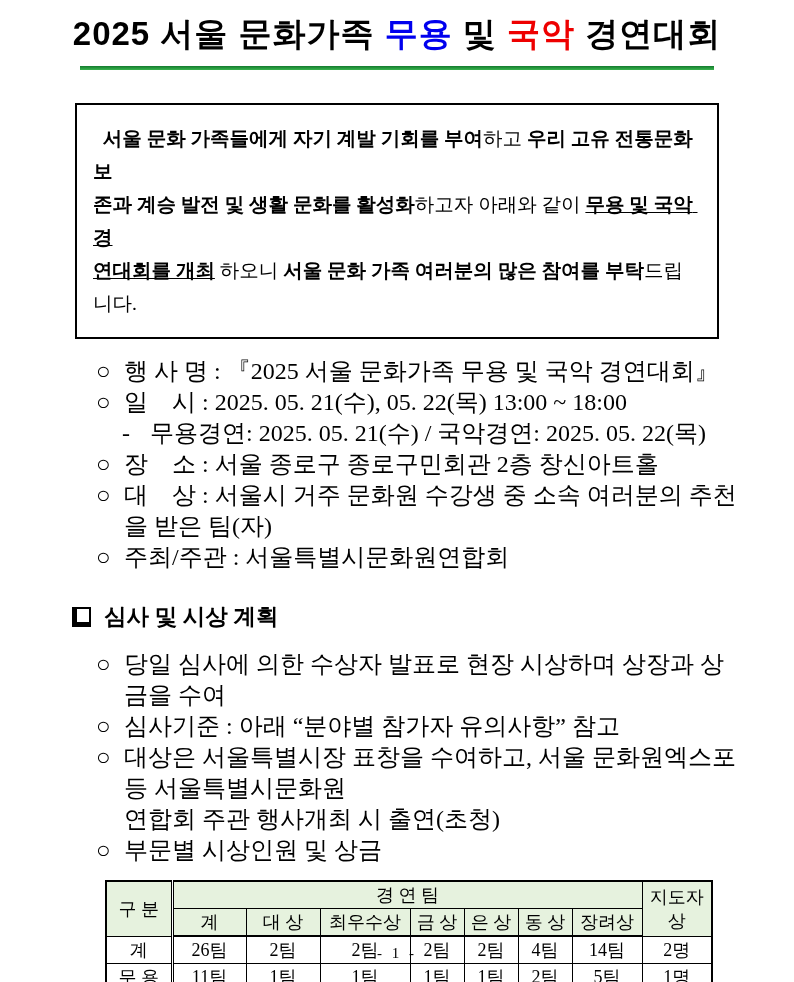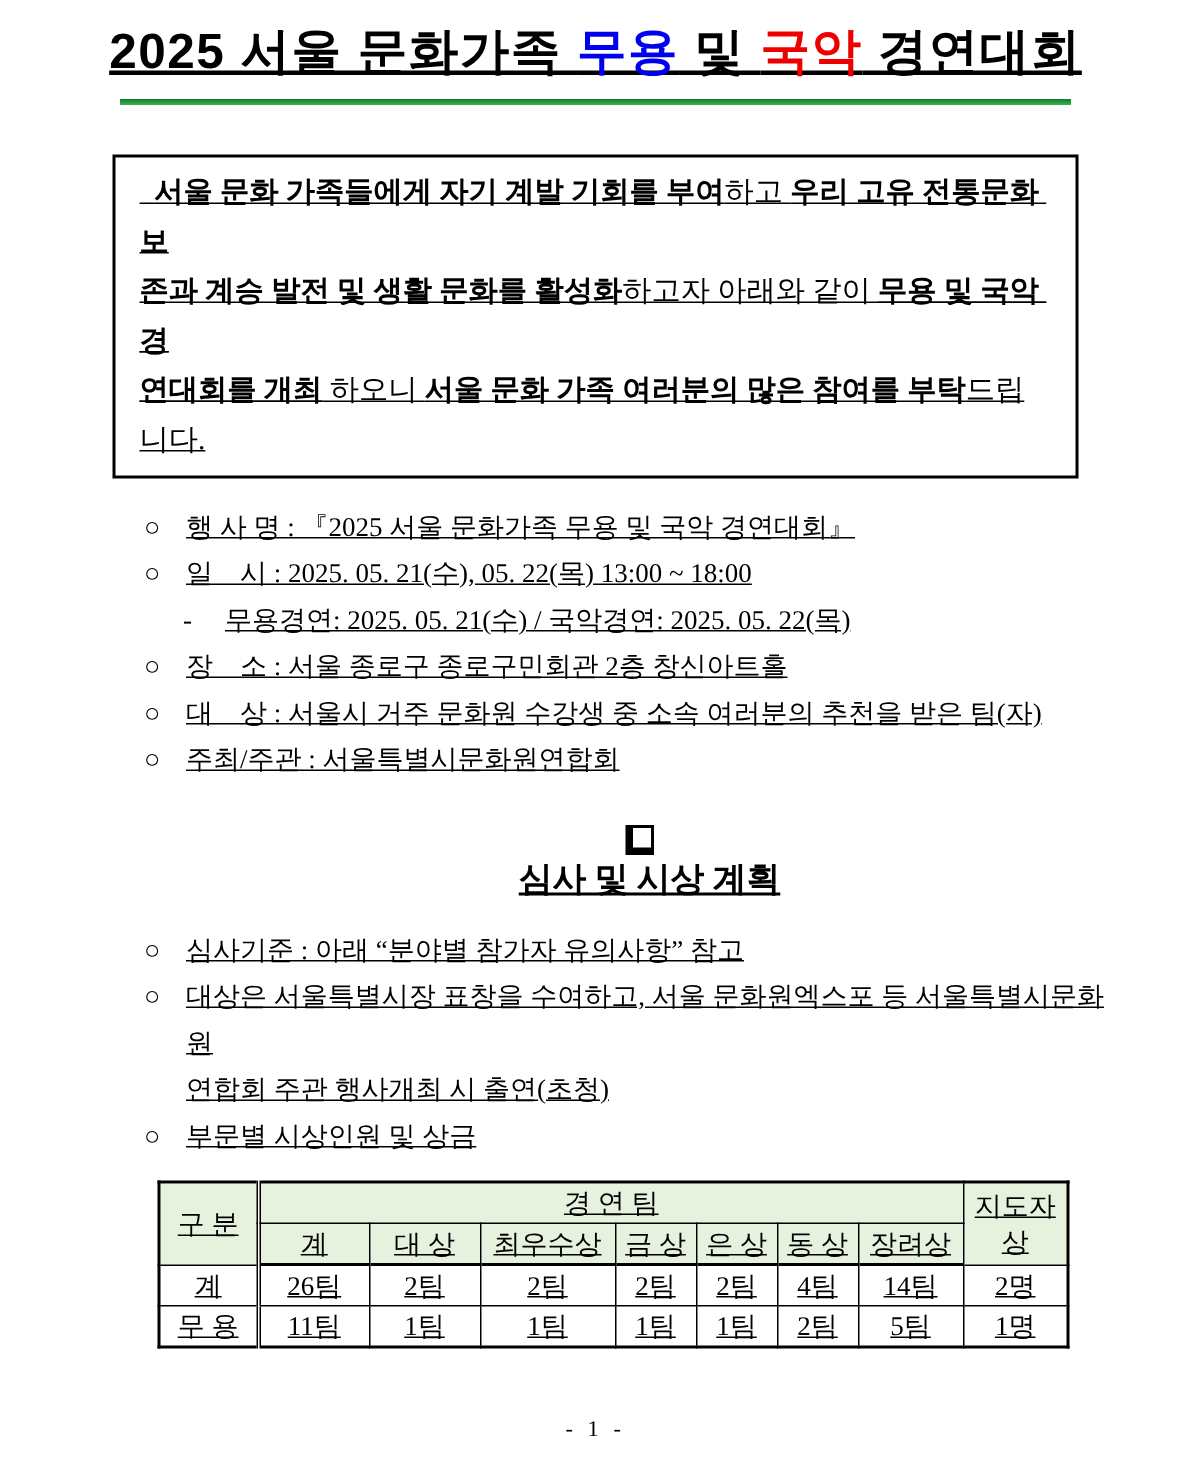--- a/index.html
+++ b/index.html
@@ -1,59 +1,59 @@
 <!DOCTYPE html>
 <html lang="ko"><head>
 <meta charset="utf-8">
 <style>
   html,body{margin:0;padding:0;}
   body{
     width:794px;height:982px;background:#ffffff;color:#000;
     font-family:"Liberation Serif","DejaVu Serif",serif;
     position:relative;overflow:hidden;
   }
-  .page{position:relative;width:794px;height:982px;text-decoration:underline;}
+  .page{position:relative;width:794px;height:982px;}
 
   
   .title{
     padding-top:12px;text-align:center;
     font-family:"Liberation Sans","DejaVu Sans",sans-serif;
     font-weight:bold;font-size:33px;letter-spacing:1px;white-space:pre;
   }
   .title .blue{color:#0000ee;}
   .title .red{color:#ee0000;}
   .rule{
     width:634px;height:4px;margin:9px auto 0;
     background:linear-gradient(#147a2e,#3ab44e);
   }
 
   
   .intro-box{
     width:608px;margin:33px auto 0;border:2px solid #000;
-    padding:7px 16px;font-size:19.5px;line-height:33px;
+    padding:17px 16px;font-size:19.5px;line-height:33px;
   }
   .intro-box p{margin:0;white-space:pre-wrap;}
   .run-b{font-weight:bold;}
   .run-n{font-weight:normal;}
   .run-bu{font-weight:bold;text-decoration:underline;}
 
   
   .sec{
     margin:32px 0 0 72px;font-size:22.5px;font-weight:bold;
     display:flex;align-items:center;
   }
   .sq{
     display:inline-block;width:12px;height:13px;
     border:2px solid #000;border-left-width:5px;border-bottom-width:5px;
     margin-right:13px;flex:0 0 auto;
   }
-  .sec2{margin-top:28px;flex-direction:column;}
+  .sec2{margin-top:28px;}
 
   
-  .list{margin:17px 0 0 96px;font-size:18px;line-height:31px;width:650px;}
+  .list{margin:17px 0 0 96px;font-size:24px;line-height:31px;width:650px;}
   .li{padding-left:28px;text-indent:-28px;}
   .li .txt{white-space:pre-wrap;}
   .li .blt{display:inline-block;width:28px;text-indent:0;}
   .li.sub{margin-left:26px;}
 
   
   .table-wrap{margin:14px 0 0 105px;}
   table{border-collapse:collapse;table-layout:fixed;width:606px;
         font-size:18px;text-align:center;}
   td{border:1px solid #000;height:26px;padding:0 1px;overflow:hidden;}
@@ -87,20 +87,21 @@
     <div class="li"><span class="blt">○</span><span class="txt">대    상 : 서울시 거주 문화원 수강생 중 소속 여러분의 추천을 받은 팀(자)</span></div>
     <div class="li"><span class="blt">○</span><span class="txt">주최/주관 : 서울특별시문화원연합회</span></div>
   </div>
 
   <div class="sec sec2">
     <span class="sq"></span>
     <span>심사 및 시상 계획</span>
   </div>
 
   <div class="list">
+    <div class="li"><span class="blt">○</span><span class="txt">당일 심사에 의한 수상자 발표로 현장 시상하며 상장과 상금을 수여</span></div>
     <div class="li"><span class="blt">○</span><span class="txt">심사기준 : 아래 “분야별 참가자 유의사항” 참고</span></div>
     <div class="li"><span class="blt">○</span><span class="txt">대상은 서울특별시장 표창을 수여하고, 서울 문화원엑스포 등 서울특별시문화원
 연합회 주관 행사개최 시 출연(초청)</span></div>
     <div class="li"><span class="blt">○</span><span class="txt">부문별 시상인원 및 상금</span></div>
   </div>
 
   <div class="table-wrap">
     <table>
       <colgroup>
         <col style="width:66px">

